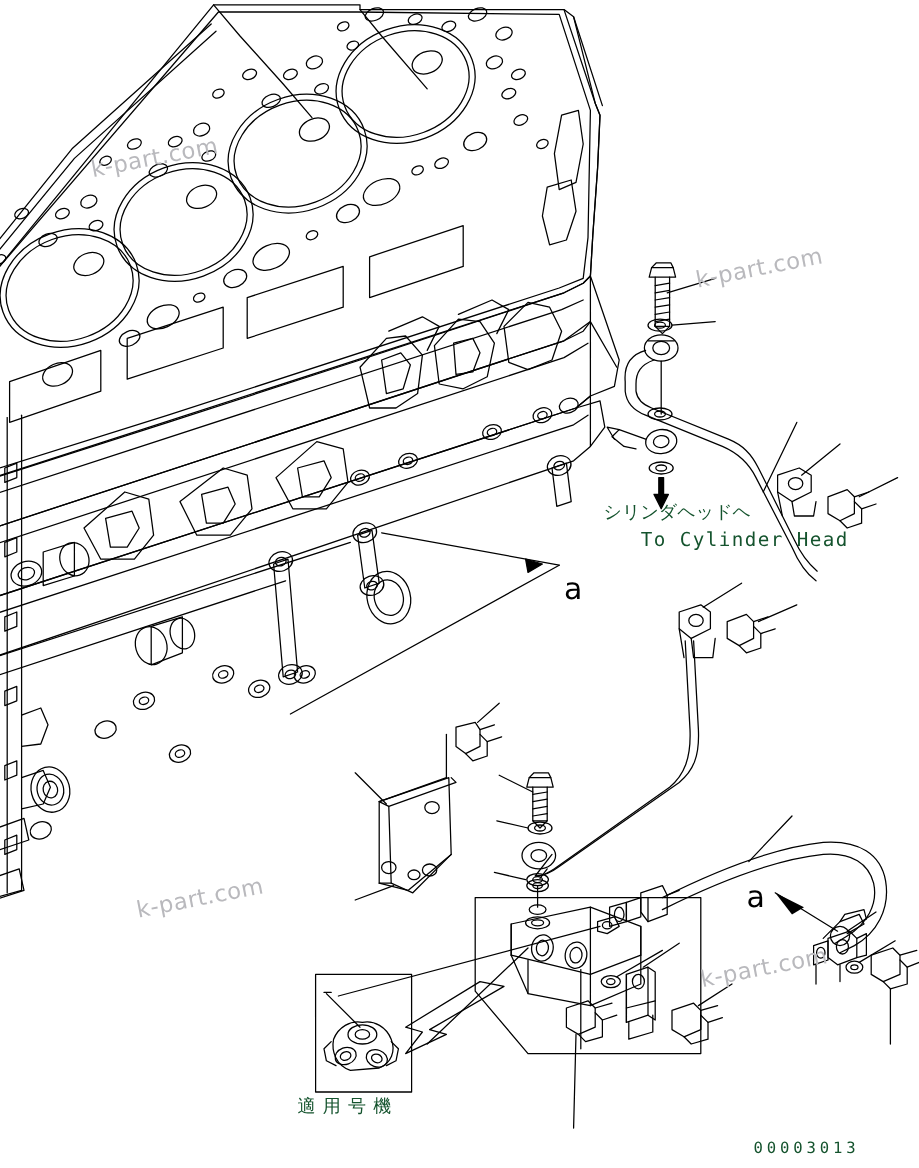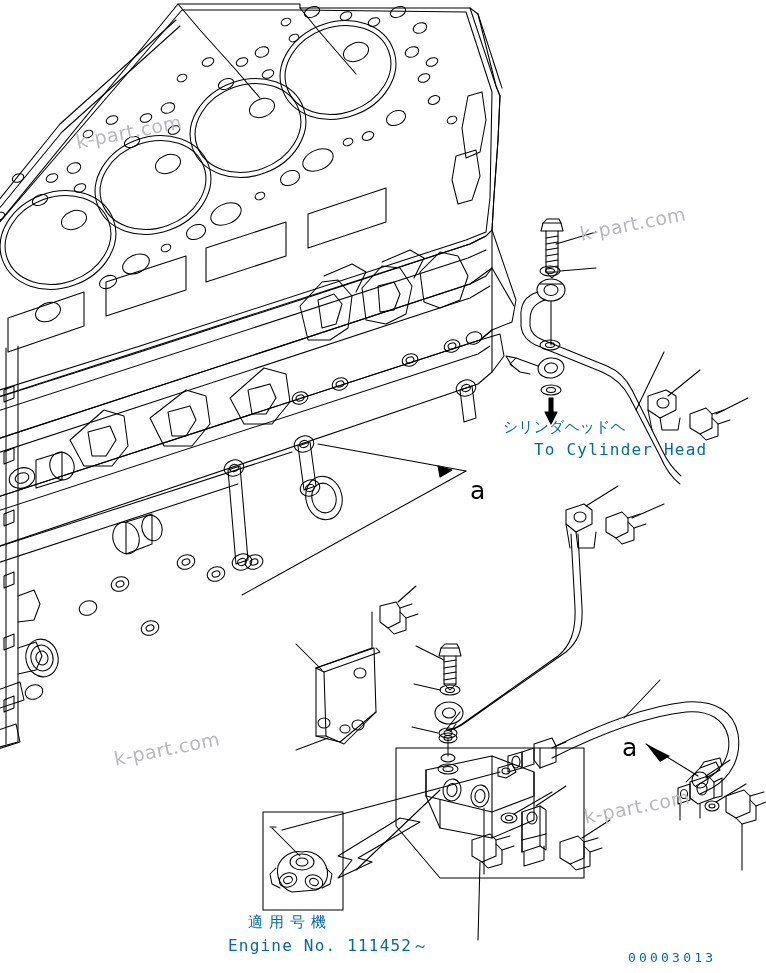--- a/index.html
+++ b/index.html
@@ -16,21 +16,21 @@
     color:#b9b9bd;
     font-family:"DejaVu Sans","Liberation Sans",sans-serif;
     font-size:19px;
     letter-spacing:.4px;
     white-space:nowrap;
     transform-origin:left top;
     user-select:none;
   }
   .lbl{
     position:absolute;
-    color:#0369a1;
+    color:#14532d;
     white-space:pre;
     user-select:none;
     font-family:"DejaVu Sans Mono","Liberation Mono",monospace;
   }
   #jp-head{ left:503px; top:418px; font-size:15px; letter-spacing:0px; }
   #en-head{ left:494px; top:440px; font-size:16px; letter-spacing:1.2px;margin-left:40px; }
   #jp-eng { left:248px; top:913px; font-size:15px; letter-spacing:6px; }
   #en-eng { left:228px; top:936px; font-size:16px; letter-spacing:1.2px; }
   #drawno { left:628px; top:950px; font-size:13px; letter-spacing:3.2px; }
   .calla{ position:absolute; font-size:25px; color:#000;
@@ -523,20 +523,19 @@
 
   <div class="wm" style="left:74px;top:131px;transform:rotate(-11deg);">k-part.com</div>
   <div class="wm" style="left:578px;top:223px;transform:rotate(-11deg);">k-part.com</div>
   <div class="wm" style="left:112px;top:748px;transform:rotate(-11deg);">k-part.com</div>
   <div class="wm" style="left:582px;top:806px;transform:rotate(-11deg);">k-part.com</div>
 
   <div class="lbl" id="jp-head">シリンダヘッドヘ</div>
   <div class="lbl" id="en-head">To Cylinder Head</div>
 
   <div class="lbl" id="jp-eng">適用号機</div>
-  <div class="lbl" id="en-eng">Engine No. 111452～</div>
 
   <div class="lbl" id="drawno">00003013</div>
 
   <div class="calla" id="call-a1">a</div>
   <div class="calla" id="call-a2">a</div>
 
 </div>
 
 </body></html>

